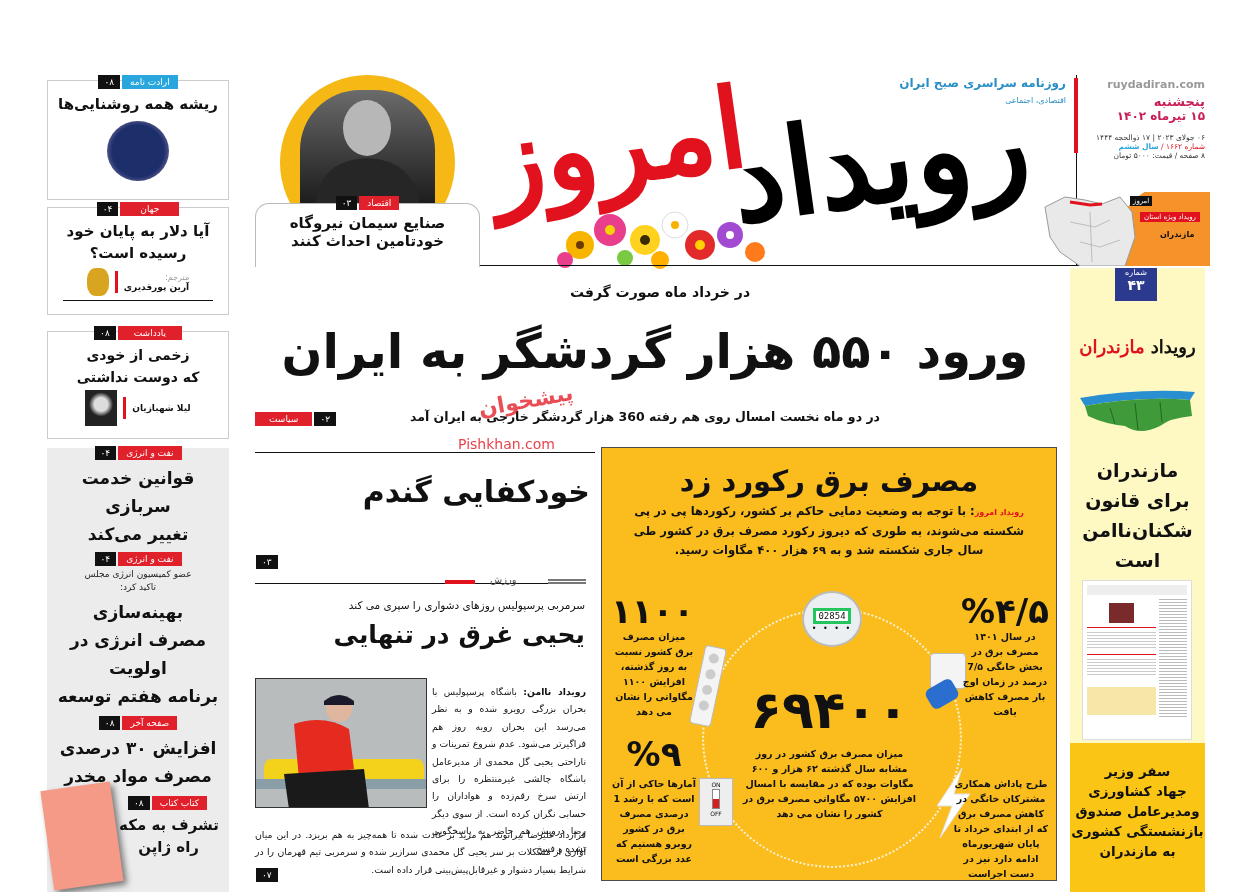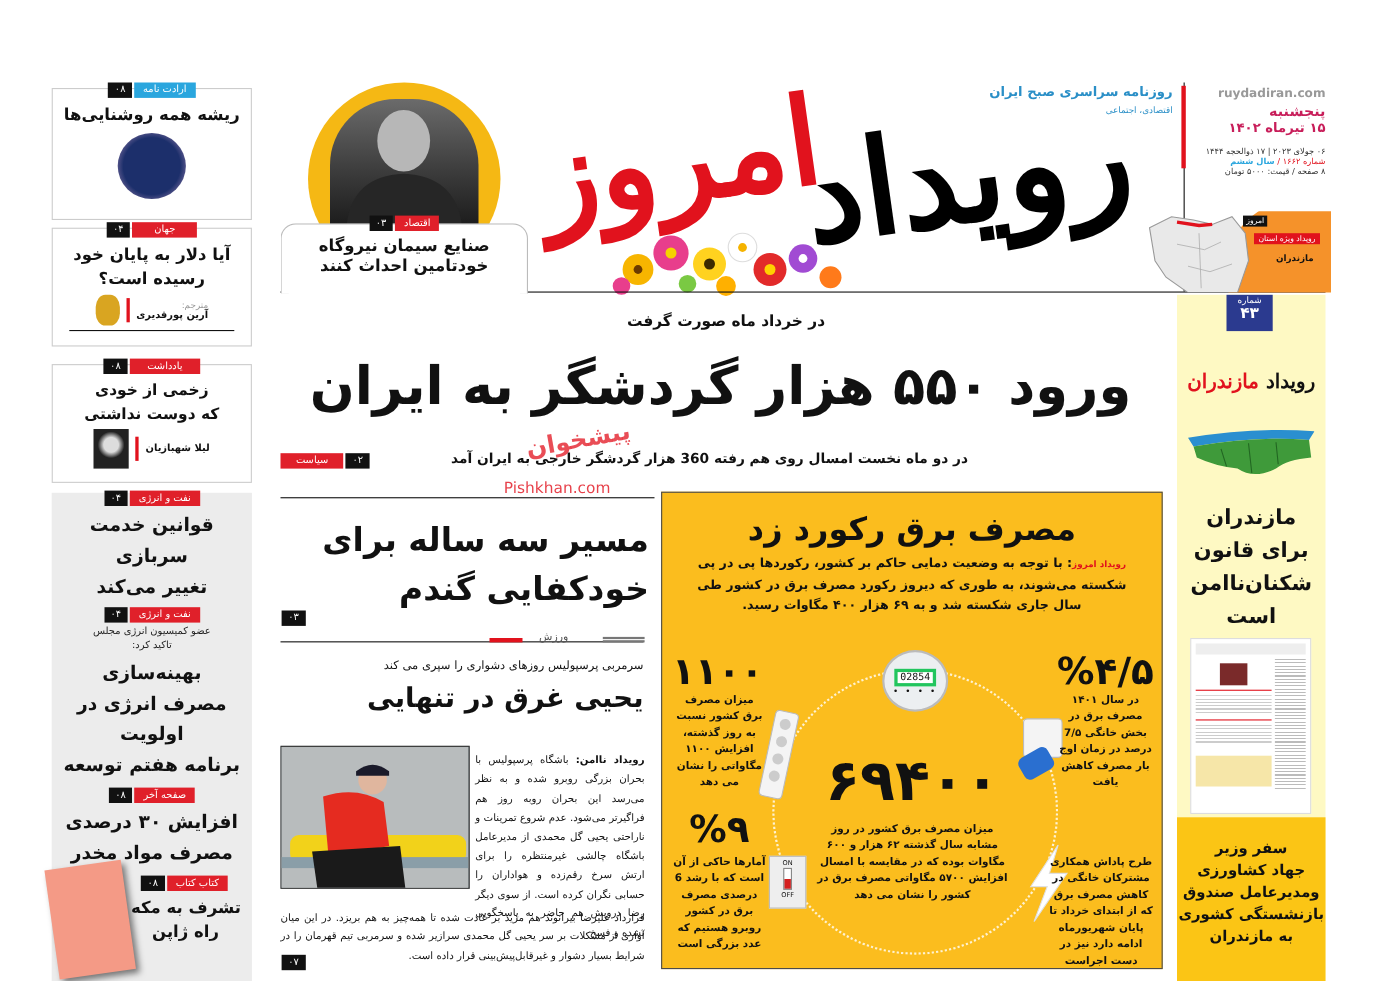--- a/index.html
+++ b/index.html
@@ -125,21 +125,20 @@
 <div class="abs" style="left:255px;top:412px;display:flex;gap:2px;">
   <span class="num">۰۲</span>
   <span class="tag red" style="padding:1px 14px;">سیاست</span>
 </div>
 <div class="abs" style="left:478px;top:388px;font-size:22px;color:rgba(225,18,29,0.75);font-weight:700;transform:rotate(-10deg);">پیشخوان</div>
 <div class="abs" style="left:458px;top:436px;font-size:14px;color:rgba(225,18,29,0.8);direction:ltr;">Pishkhan.com</div>
 
 <div class="hline" style="left:255px;top:452px;width:340px;height:1px;"></div>
 
 <div class="abs" style="left:255px;top:470px;width:335px;text-align:right;">
-  <div style="font-size:30px;font-weight:900;line-height:44px;">مسیر سه ساله برای</div>
   <div style="font-size:30px;font-weight:900;line-height:44px;">خودکفایی گندم</div>
 </div>
 <div class="abs num" style="left:256px;top:555px;">۰۳</div>
 
 <div class="hline" style="left:255px;top:583px;width:330px;height:1px;"></div>
 <div class="abs" style="left:445px;top:580px;width:30px;height:4px;background:#e1121d;"></div>
 <div class="abs" style="left:548px;top:579px;width:38px;height:5px;border-top:2px solid #777;border-bottom:2px solid #777;"></div>
 <div class="abs" style="left:490px;top:574px;font-size:10px;color:#555;">ورزش</div>
 <div class="abs" style="left:255px;top:599px;width:330px;text-align:right;font-size:10.5px;">سرمربی پرسپولیس روزهای دشواری را سپری می کند</div>
 <div class="abs" style="left:255px;top:620px;width:330px;text-align:right;font-size:25px;font-weight:900;">یحیی غرق در تنهایی</div>
@@ -203,21 +202,21 @@
   <div class="stat" style="left:358px;top:145px;width:90px;">
     <div class="big">%۴/۵</div>
     <div class="txt">در سال ۱۴۰۱ مصرف برق در بخش خانگی 7/۵ درصد در زمان اوج بار مصرف کاهش یافت</div>
   </div>
   <div class="stat" style="left:140px;top:232px;width:175px;">
     <div style="font-size:52px;font-weight:900;line-height:60px;">۶۹۴۰۰</div>
     <div class="txt" style="margin-top:6px;">میزان مصرف برق کشور در روز مشابه سال گذشته ۶۲ هزار و ۶۰۰ مگاوات بوده که در مقایسه با امسال افزایش ۵۷۰۰ مگاواتی مصرف برق در کشور را نشان می دهد</div>
   </div>
   <div class="stat" style="left:8px;top:288px;width:88px;">
     <div class="big">%۹</div>
-    <div class="txt" style="margin-top:4px;">آمارها حاکی از آن است که با رشد 6 درصدی مصرف برق در کشور روبرو هستیم که عدد بزرگی است</div>
+    <div class="txt" style="margin-top:4px;">آمارها حاکی از آن است که با رشد 1 درصدی مصرف برق در کشور روبرو هستیم که عدد بزرگی است</div>
   </div>
   <div class="stat" style="left:350px;top:328px;width:98px;">
     <div class="txt">طرح پاداش همکاری مشترکان خانگی در کاهش مصرف برق که از ابتدای خرداد تا پایان شهریورماه ادامه دارد نیز در دست اجراست</div>
   </div>
 </div>
 
 <div class="lcard" style="top:80px;height:120px;">
   <div class="tagrow" style="margin-top:-6px;">
     <span class="tag blue">ارادت نامه</span>
     <span class="num">۰۸</span>

